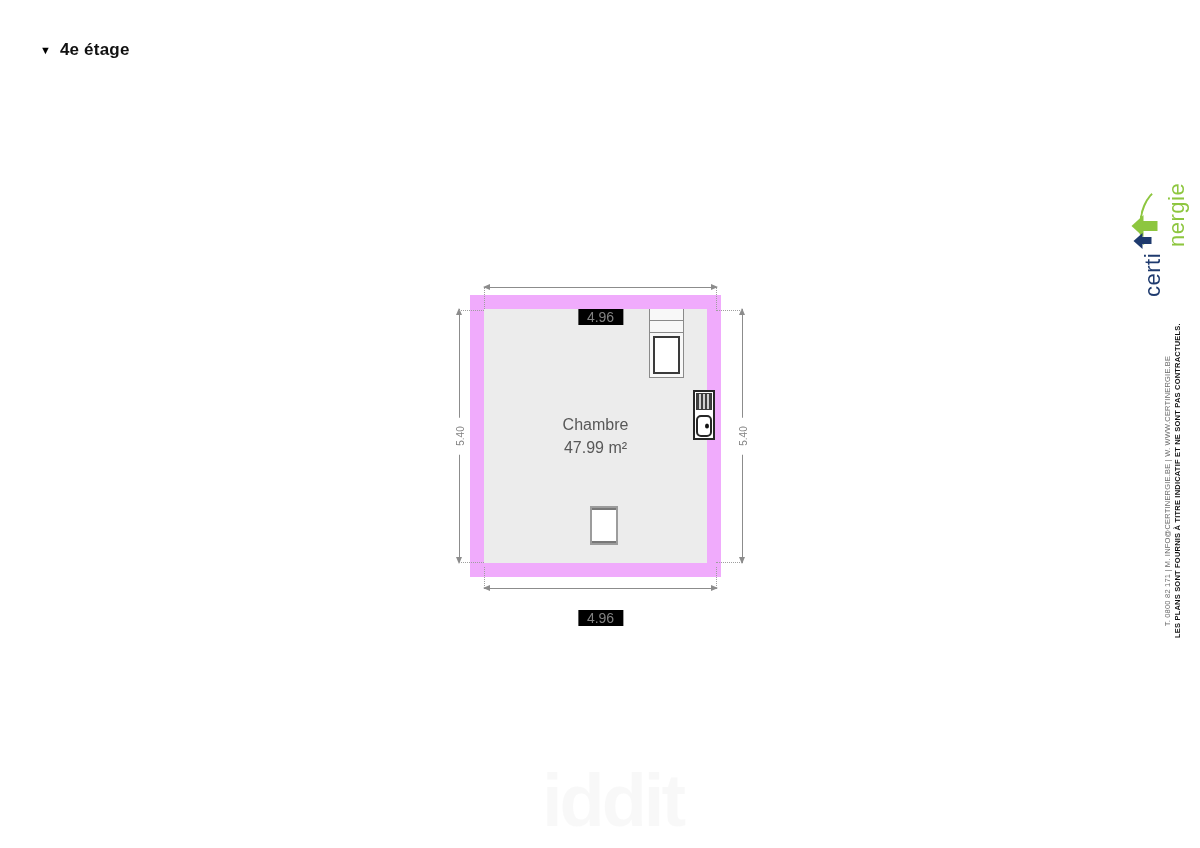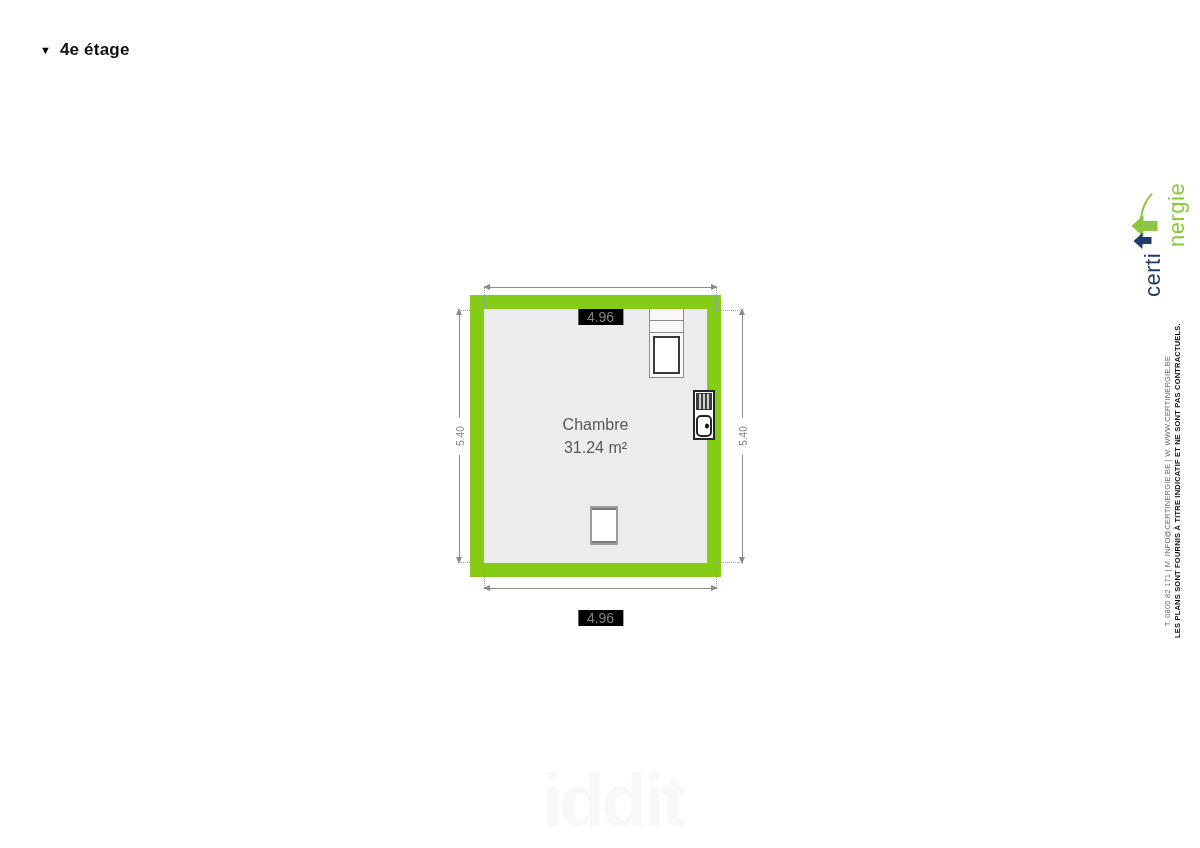--- a/index.html
+++ b/index.html
@@ -5,21 +5,21 @@
   * { margin:0; padding:0; box-sizing:border-box; }
   html,body { width:1200px; height:848px; background:#ffffff; overflow:hidden;
               font-family:"Liberation Sans", sans-serif; position:relative; }
 
   
   .floor-title { position:absolute; left:40px; top:40px; display:flex; align-items:center; gap:9px; cursor:pointer; }
   .floor-title .tri { font-size:11px; color:#000; line-height:1; }
   .floor-title .txt { font-size:17px; font-weight:700; color:#111; letter-spacing:.2px; }
 
   
-  .floorplan { position:absolute; left:470px; top:295px; width:251px; height:282px; background:#84cc16; }
+  .floorplan { position:absolute; left:470px; top:295px; width:251px; height:282px; background:#f0abfc; }
   .floor-interior { position:absolute; left:14px; top:14px; right:14px; bottom:14px; background:#ececec; }
 
   .room-label { position:absolute; left:14px; right:14px; top:118px; text-align:center;
                 color:#585858; font-size:16px; line-height:23px; }
 
   
   .kitchen-unit { position:absolute; left:179px; top:14px; width:35px; height:69px;
                   background:#f8f8f8; border:1px solid #8a8a8a; border-top:none; }
   .unit-line { position:absolute; left:0; right:0; height:0; border-top:1px solid #8a8a8a; }
   .unit-line.l1 { top:11px; } .unit-line.l2 { top:23px; }
@@ -115,21 +115,21 @@
     <div class="sink-stripes"></div>
     <div class="sink-basin">
       <div class="sink-tap"></div>
     </div>
   </div>
 
   <div class="skylight"></div>
 
   <div class="room-label">
     <div>Chambre</div>
-    <div>31.24 m²</div>
+    <div>47.99 m²</div>
   </div>
 </div>
 
 <div class="dim-h" style="left:484px; top:287px; width:233px;">
   <span class="dim-label">4.96</span>
 </div>
 <div class="dim-h" style="left:484px; top:588px; width:233px;">
   <span class="dim-label">4.96</span>
 </div>
 <div class="dim-v" style="left:459px; top:309px; height:254px;">

